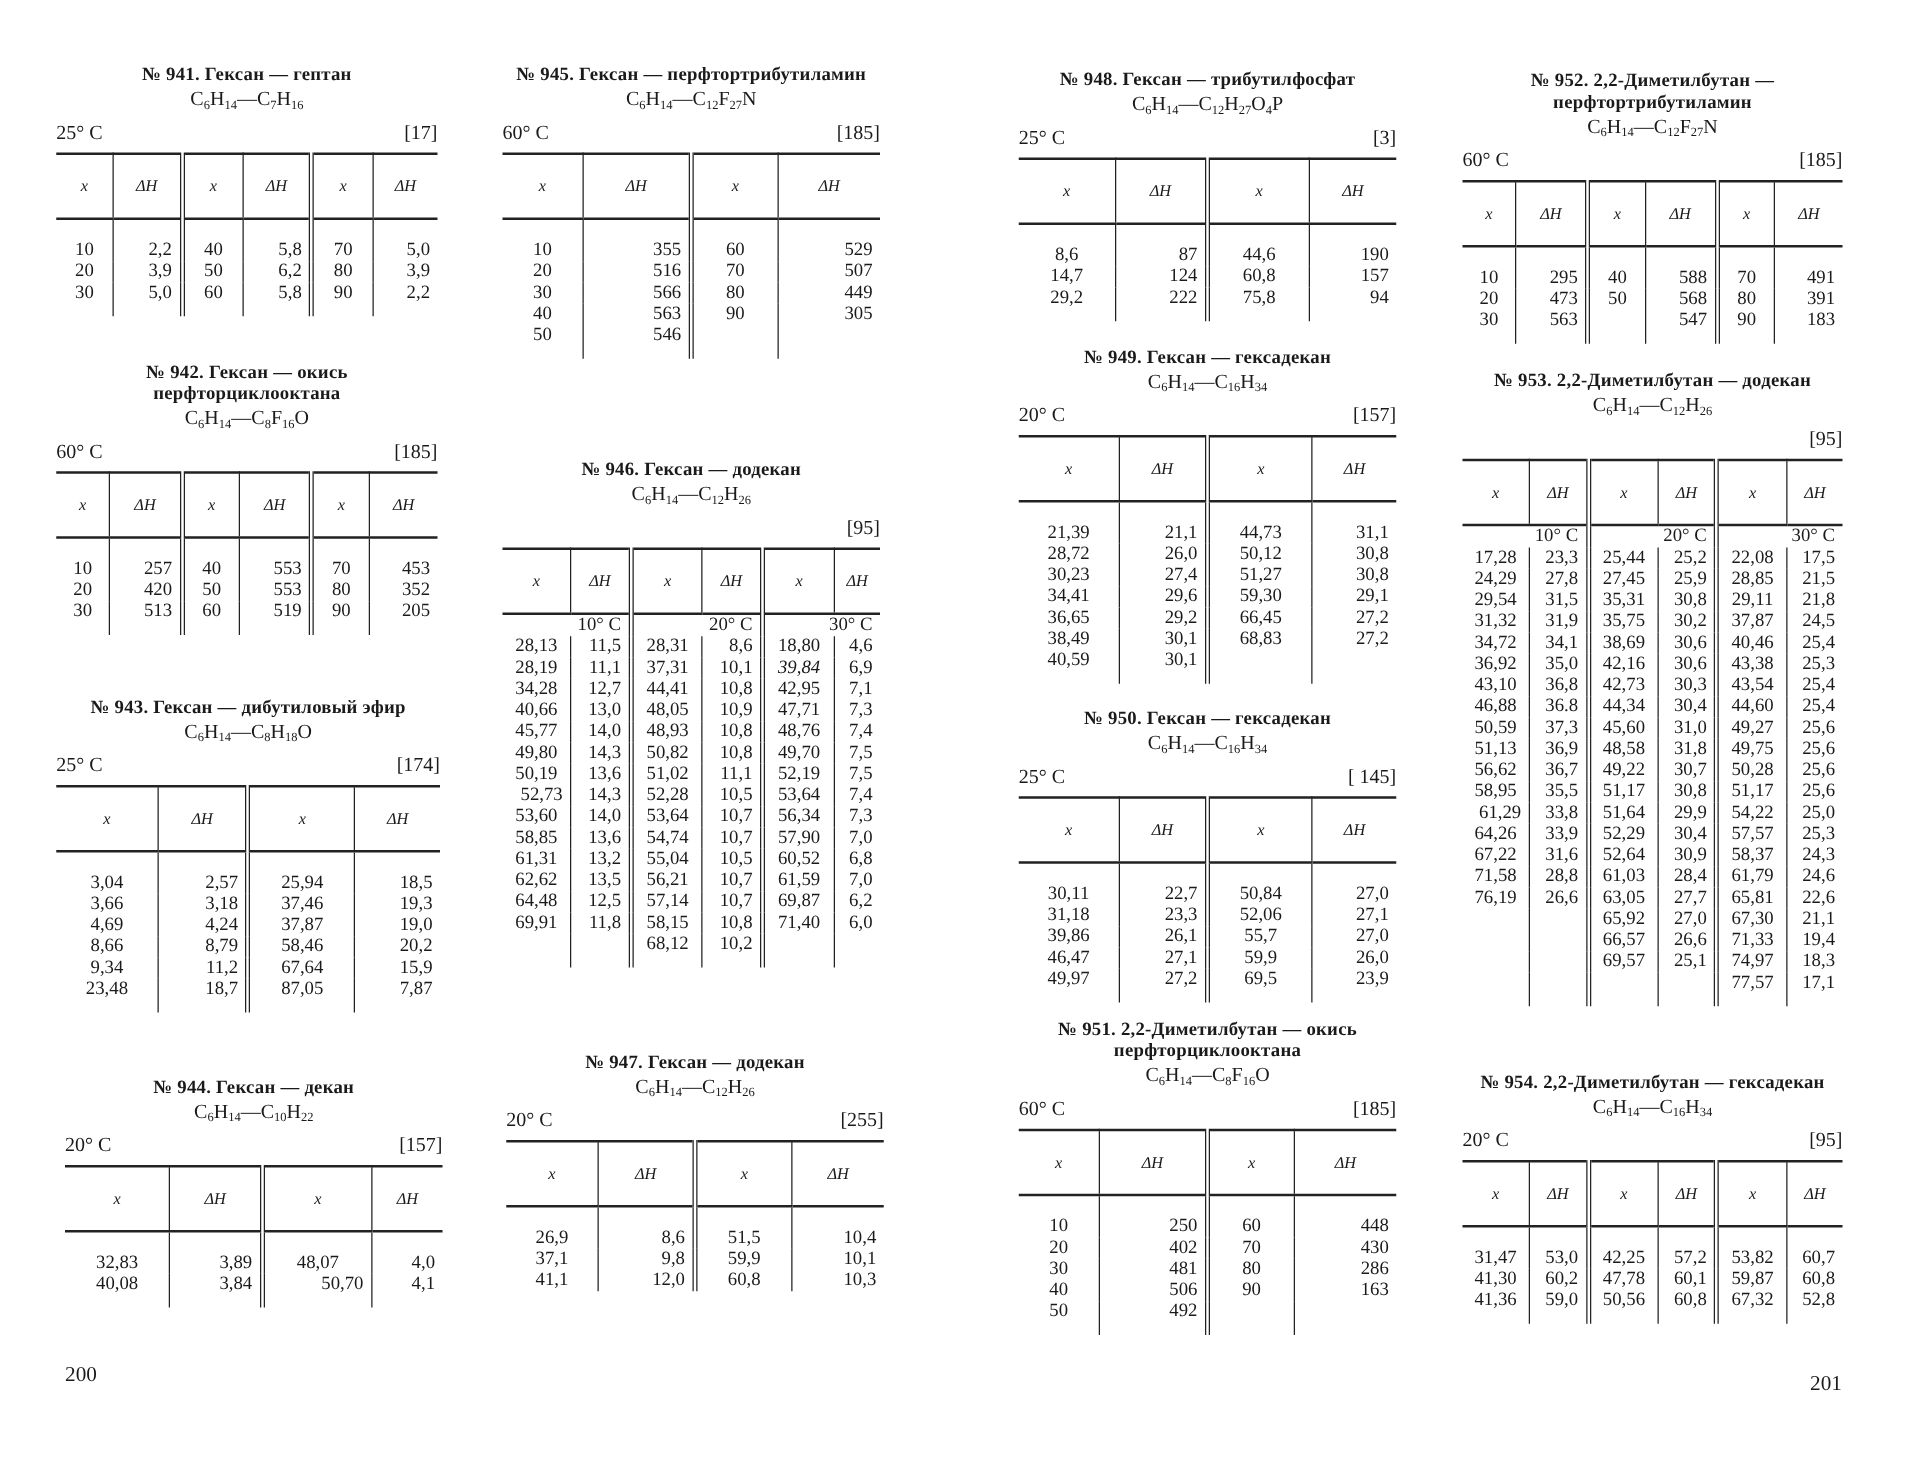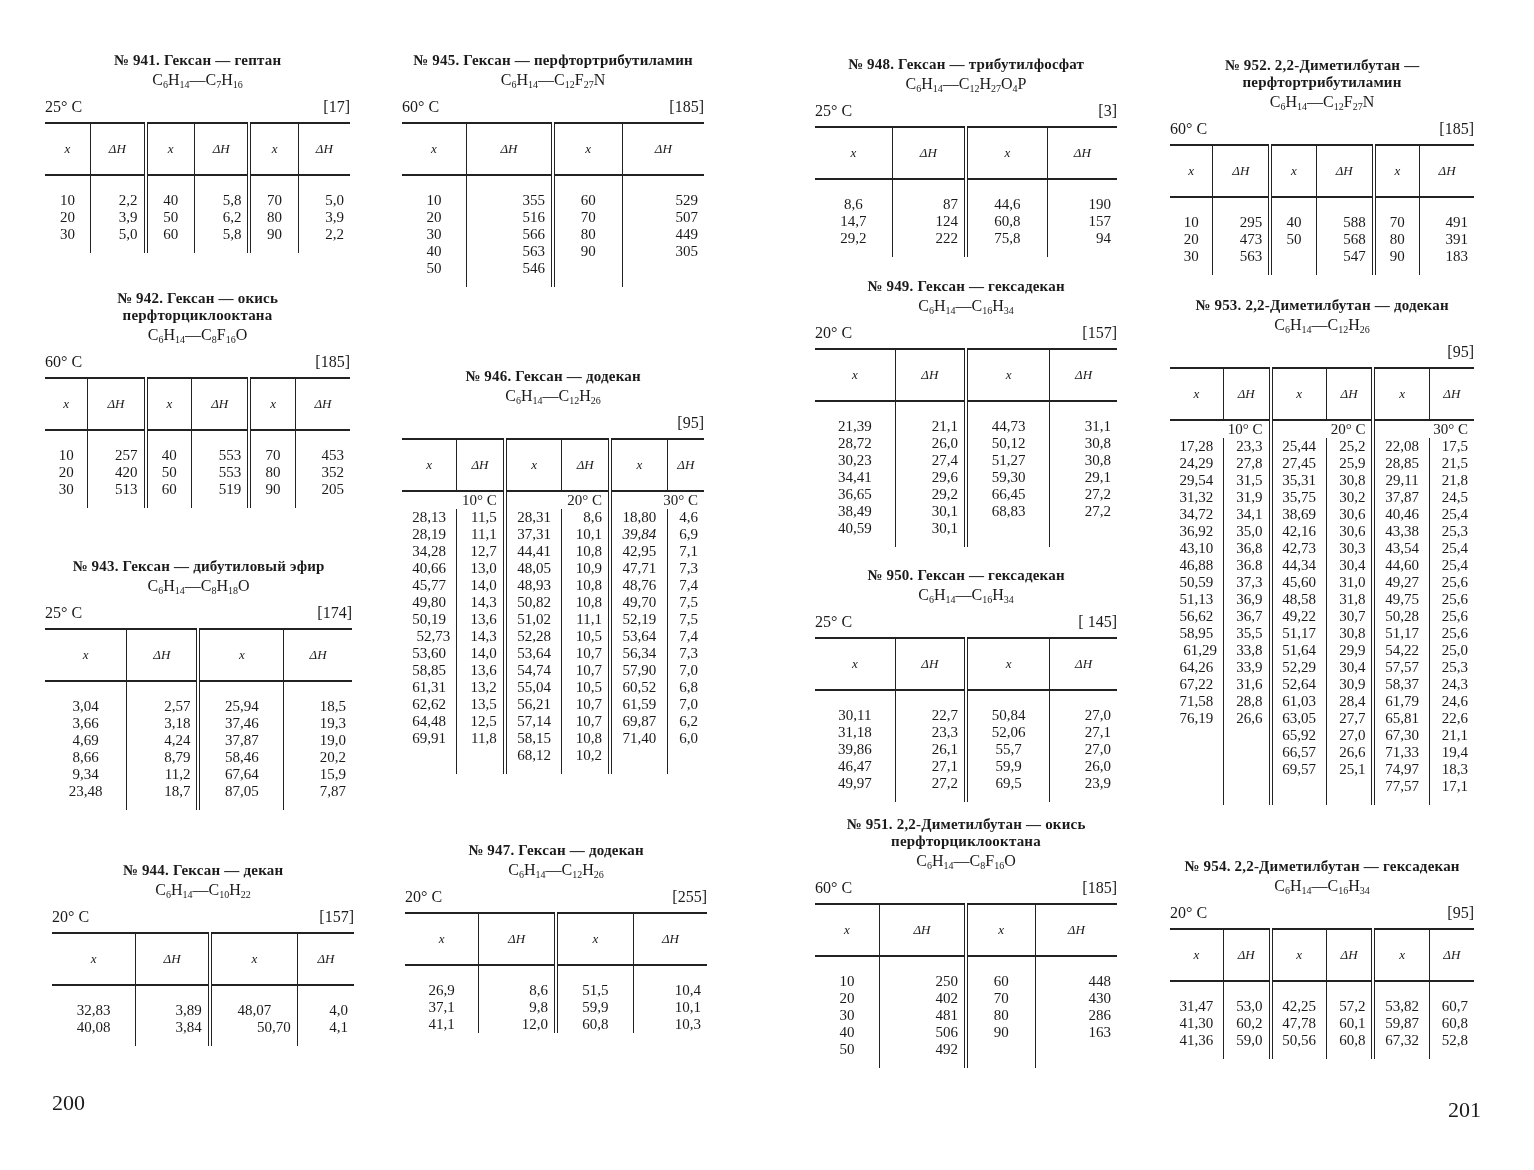--- a/index.html
+++ b/index.html
@@ -12,21 +12,21 @@
   .meta { display: flex; justify-content: space-between; font-size: 16px; line-height: 18px; margin-top: 4px; }
   table.dt { border-collapse: collapse; width: 100%; margin-top: 6px; border-top: 2px solid #222; }
   table.dt th { font-weight: normal; font-style: italic; font-size: 13px; height: 50px;
                 border-bottom: 2px solid #222; padding: 0; }
   table.dt td { font-size: 15px; line-height: 17px; padding: 0 6px; vertical-align: top; text-align: right; white-space: pre; }
   table.dt td.first-row { padding-top: 16px; }
   table.dt td.last-row { padding-bottom: 10px; }
   .sep { border-left: 1.5px solid #222; }
   .dsep { border-left: 4px double #222; }
   .temp-row td { text-align: center; padding-top: 10px; padding-bottom: 4px; font-size: 16px; }
-  .page-num { position: absolute; font-size: 22px; }
+  .page-num { position: absolute; font-size: 17px; }
 </style>
 </head>
 <body>
 
 <div class="entry" style="left:45px; top:52px; width:305px;">
     <div class="entry-title">№ 941. Гексан — гептан</div>
     <div class="entry-formula">C<sub>6</sub>H<sub>14</sub>—C<sub>7</sub>H<sub>16</sub></div>
     <div class="meta">
       <span>25° C</span>
       <span>[17]</span>

